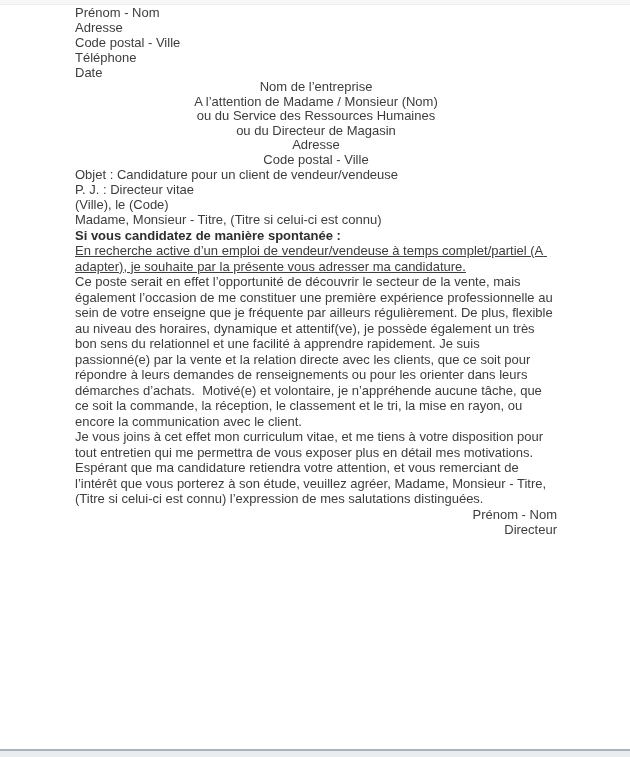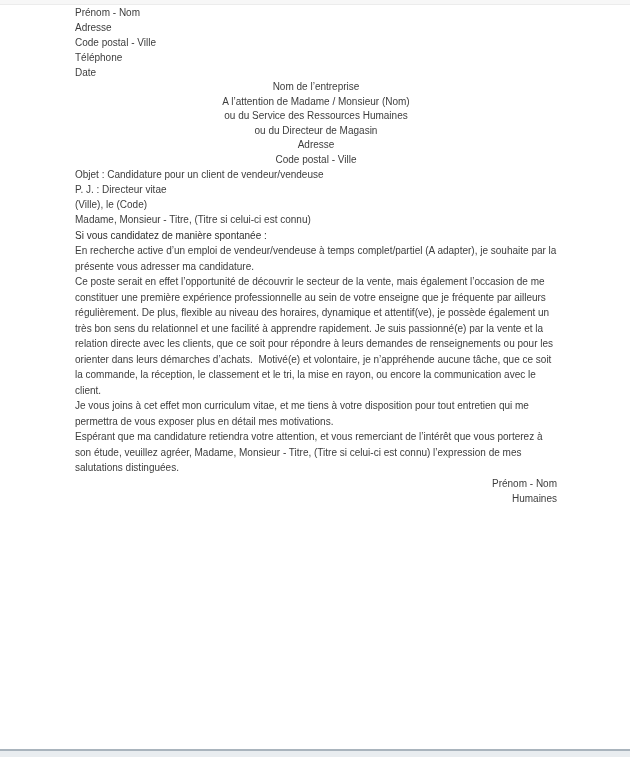--- a/index.html
+++ b/index.html
@@ -20,45 +20,45 @@
     font-family:"Liberation Sans","DejaVu Sans",sans-serif;
     color:var(--text-color);
   }
   .top-strip{
     height:4px;
     background:var(--top-strip);
     border-bottom:1px solid #ececec;
   }
   .page{
     padding:0 73px 0 75px;
-    font-size:10px;
+    font-size:13px;
     line-height:15.5px;
   }
   .page p, .page div{ margin:0; }
   .sender{
     margin-top:53px;
     line-height:15px;
   }
   .recipient{
     margin-top:16px;
     text-align:center;
     line-height:14.5px;
   }
   .meta{
     margin-top:25px;
     line-height:15px;
   }
   .salutation{ margin-top:16px; }
   .section-heading{
     margin-top:13px;
-    font-weight:normal;
+    font-weight:bold;
     color:var(--heading-color);
     white-space:pre-wrap;
   }
-  .section-body{ white-space:pre-wrap; }
+  .section-body{ white-space:pre-wrap;text-decoration:underline; }
   .para{
     margin-top:13px;
     white-space:pre-wrap;
   }
   .signoff{ text-align:right; }
   .signoff-name{ margin-top:10px; }
   .signature-label{ margin-top:12px; }
   .bottom-bar{
     position:absolute;
     left:0; right:0; bottom:0;
@@ -106,18 +106,18 @@
 
   <div>
   </div>
 
   <p class="para">Ce poste serait en effet l’opportunité de découvrir le secteur de la vente, mais également l’occasion de me constituer une première expérience professionnelle au sein de votre enseigne que je fréquente par ailleurs régulièrement. De plus, flexible au niveau des horaires, dynamique et attentif(ve), je possède également un très bon sens du relationnel et une facilité à apprendre rapidement. Je suis passionné(e) par la vente et la relation directe avec les clients, que ce soit pour répondre à leurs demandes de renseignements ou pour les orienter dans leurs démarches d’achats.  Motivé(e) et volontaire, je n’appréhende aucune tâche, que ce soit la commande, la réception, le classement et le tri, la mise en rayon, ou encore la communication avec le client.</p>
   <p class="para">Je vous joins à cet effet mon curriculum vitae, et me tiens à votre disposition pour tout entretien qui me permettra de vous exposer plus en détail mes motivations.</p>
   <p class="para">Espérant que ma candidature retiendra votre attention, et vous remerciant de l’intérêt que vous porterez à son étude, veuillez agréer, Madame, Monsieur - Titre, (Titre si celui-ci est connu) l’expression de mes salutations distinguées.</p>
 
   <div class="signoff">
     <div class="signoff-name">Prénom - Nom</div>
-    <div class="signature-label">Humaines</div>
+    <div class="signature-label">Directeur</div>
   </div>
 
 </div>
 
 <div class="bottom-bar"></div>
 
 </body></html>

